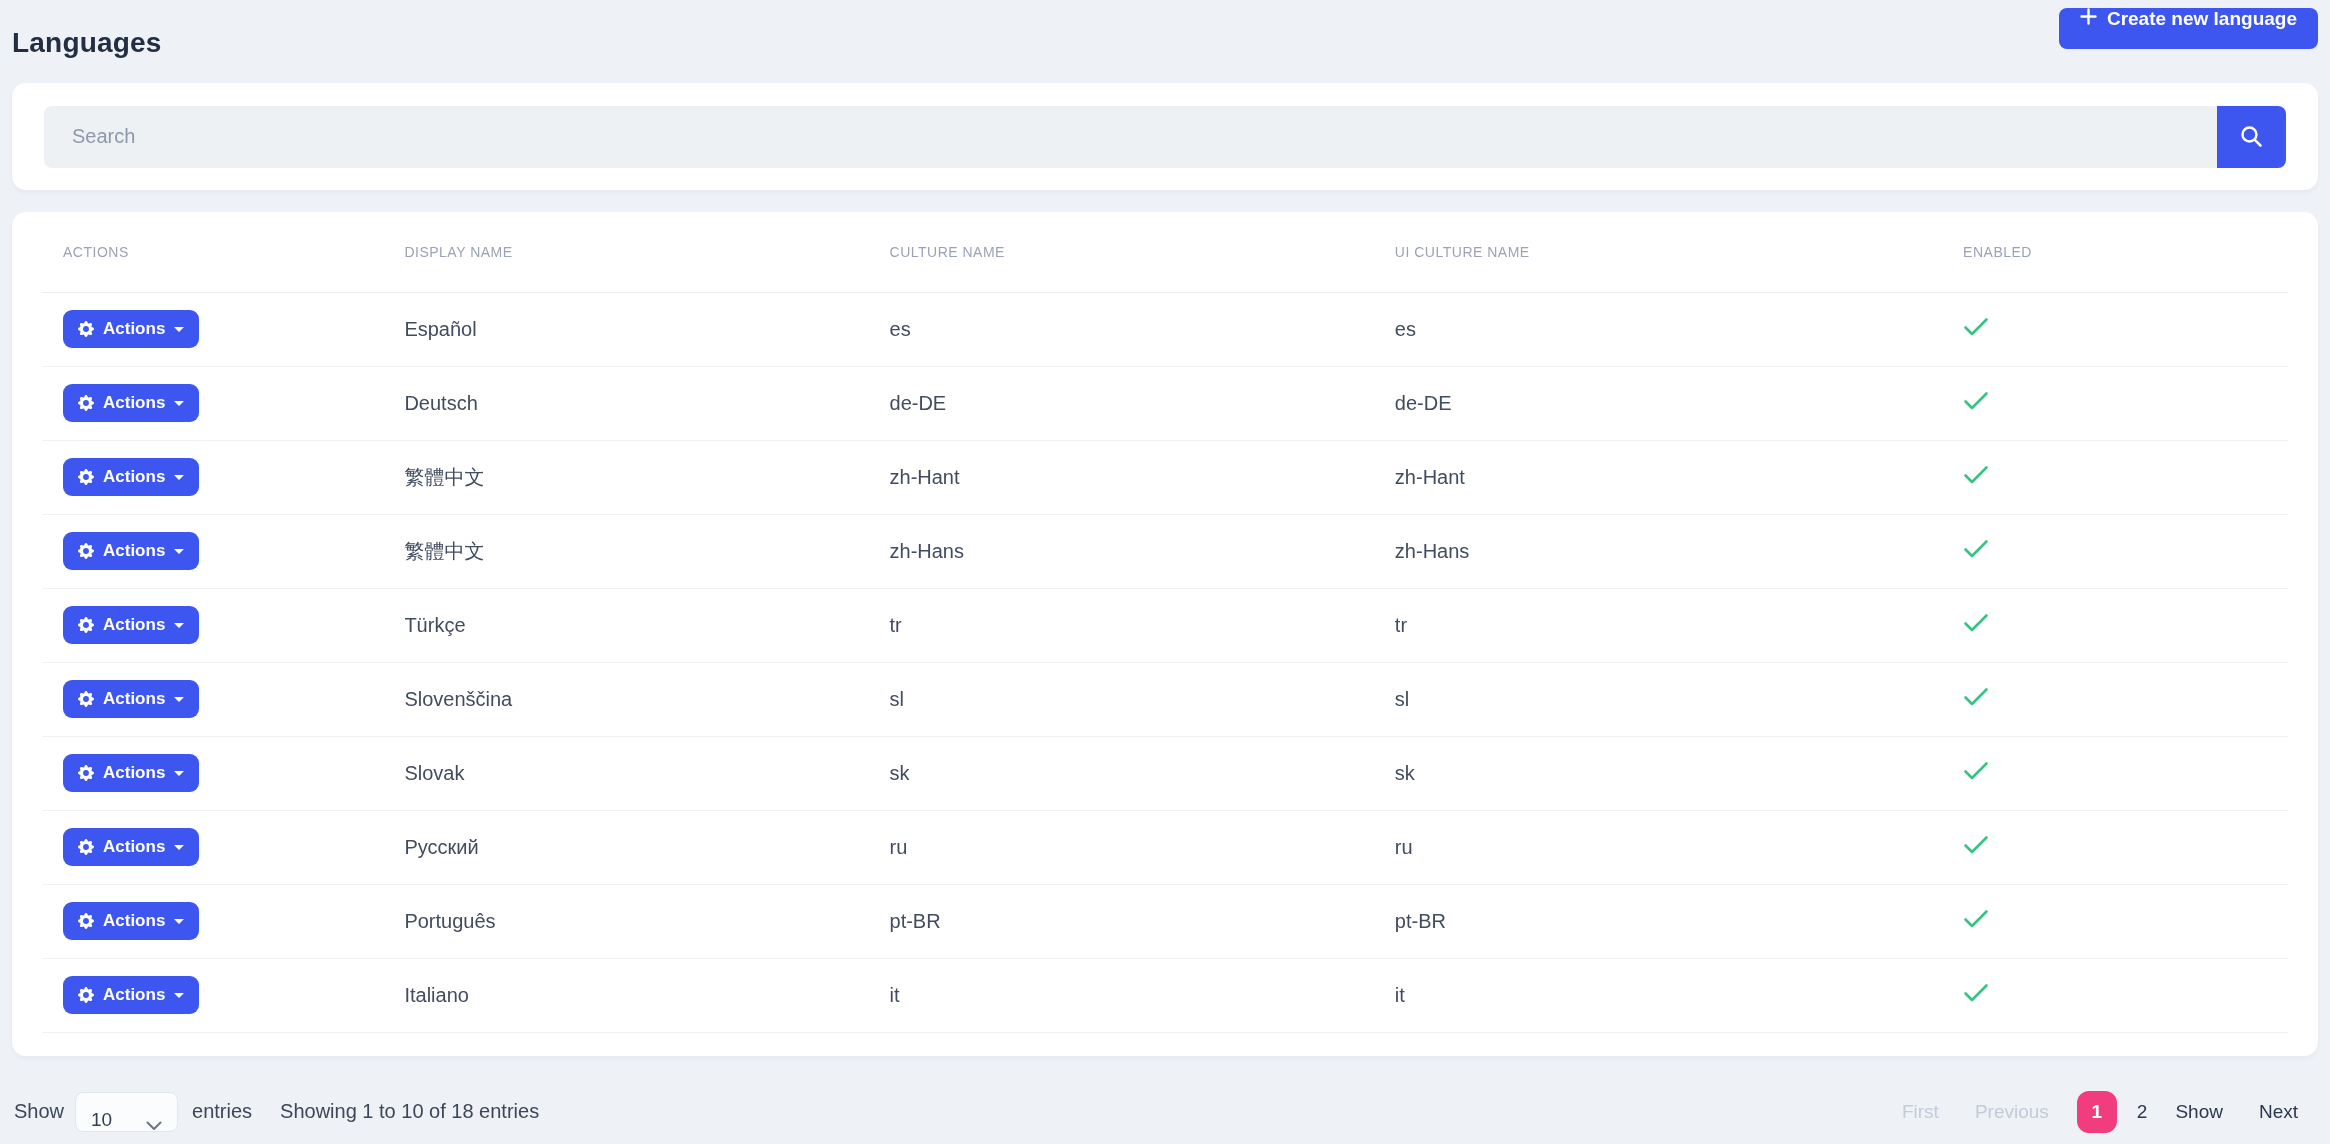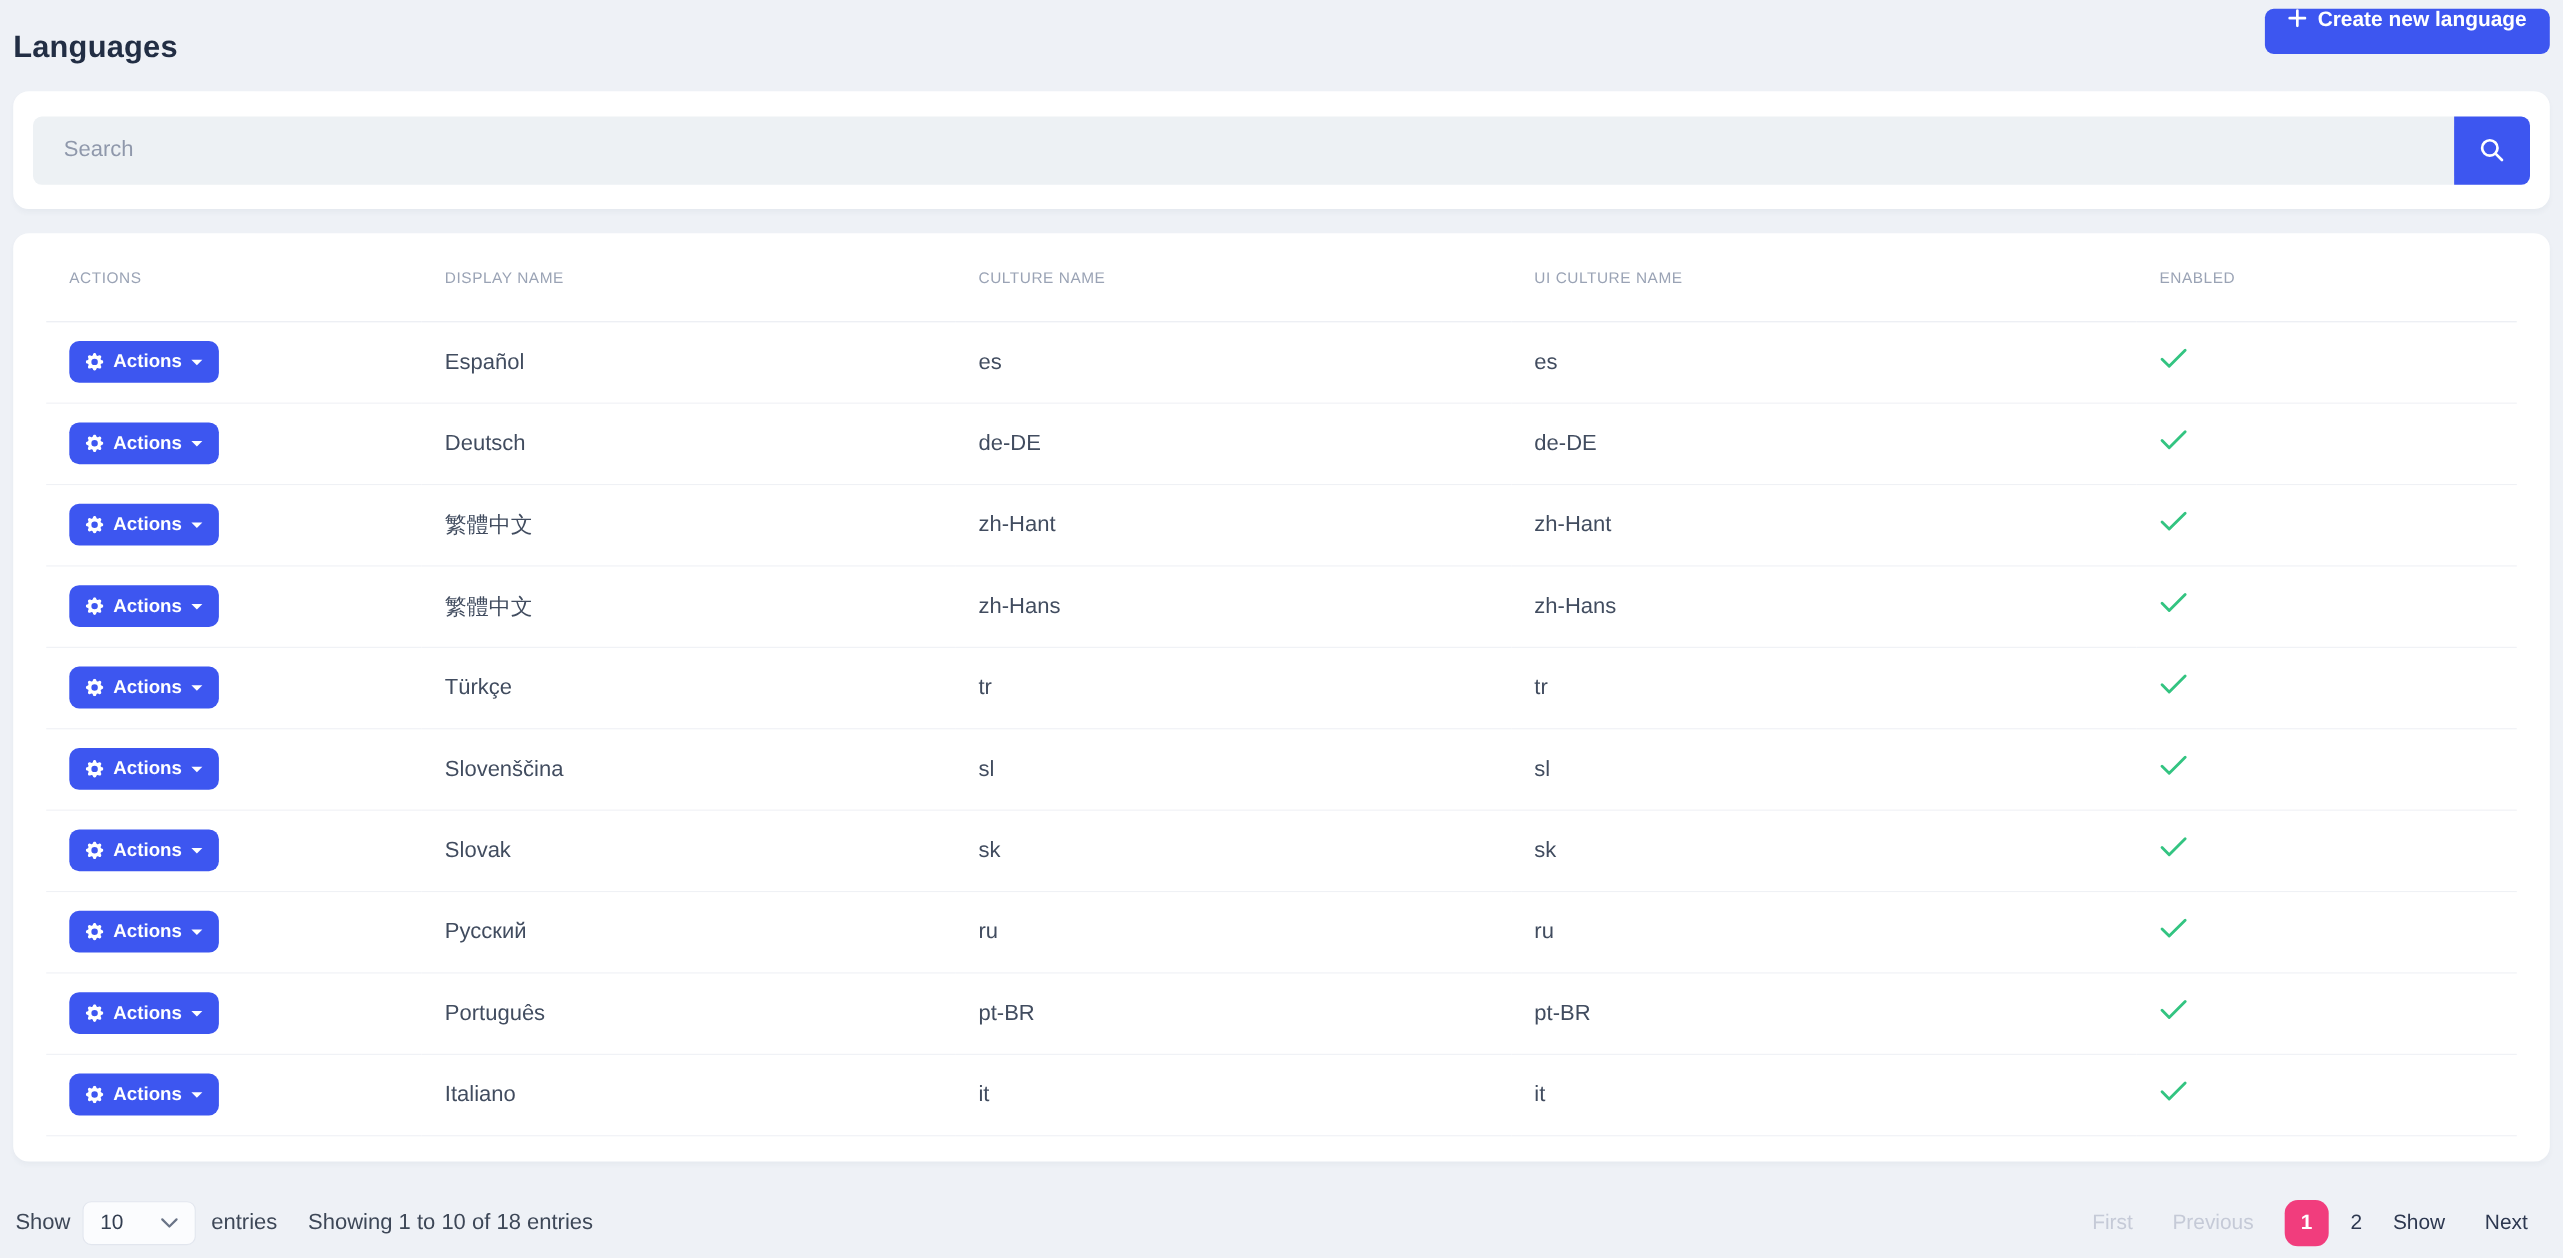--- a/index.html
+++ b/index.html
@@ -24,21 +24,21 @@
     background:var(--primary);color:#ffffff;border:none;border-radius:8px;
     height:41px;padding:0 21px;font-size:19px;font-weight:700;
     display:inline-flex;align-items:flex-start;gap:10px;cursor:pointer;font-family:inherit;
     margin-bottom:28px;
   }
   .plus-icon{display:inline-flex;}
 
   
   .search-card{
     background:#fff;border-radius:14px;height:107px;
-    display:flex;align-items:center;padding:0 18px;
+    display:flex;align-items:center;padding:0 32px;
     box-shadow:0 3px 5px rgba(56,71,109,.04);
   }
   .search-input{
     flex:1;height:62px;background:#edf1f4;border:none;border-radius:8px 0 0 8px;
     padding:0 28px;font-size:20px;color:#3f4a5c;font-family:inherit;outline:none;
   }
   .search-input::placeholder{color:#8f98ab;}
   .search-btn{
     width:69px;height:62px;background:var(--primary);border:none;
     border-radius:0 8px 8px 0;display:flex;align-items:center;justify-content:center;cursor:pointer;
@@ -66,21 +66,21 @@
   }
   .gear-icon{display:inline-flex;}
   .caret-down{width:0;height:0;border-left:5px solid transparent;border-right:5px solid transparent;border-top:5px solid #fff;}
   .check-icon{color:var(--success);display:inline-flex;}
 
   
   .page-footer{display:flex;justify-content:space-between;align-items:center;margin-top:34px;height:44px;padding:0 2px;}
   .footer-left{display:flex;align-items:center;font-size:20px;color:#3d4757;}
   .select-box{
     width:103px;height:40px;border:1px solid #e2e6ee;border-radius:8px;background:#fbfcfe;
-    display:inline-flex;align-items:center;justify-content:space-between;
+    display:inline-flex;align-items:flex-end;justify-content:space-between;
     padding:0 15px;margin:0 14px 0 11px;font-size:19px;color:#333e51;cursor:pointer;
   }
   .chevron-down-icon{display:inline-flex;color:#6a7487;}
   .summary{margin-left:28px;}
   .pagination{display:flex;align-items:center;font-size:19px;color:#2d3850;}
   .page-link{padding:0 18px;cursor:pointer;}
   .page-link.disabled{color:#c5cad7;}
   .page-number-active{
     min-width:40px;height:42px;background:var(--page-active);color:#fff;border-radius:12px;
     display:flex;align-items:center;justify-content:center;font-weight:600;margin:0 10px;cursor:pointer;

